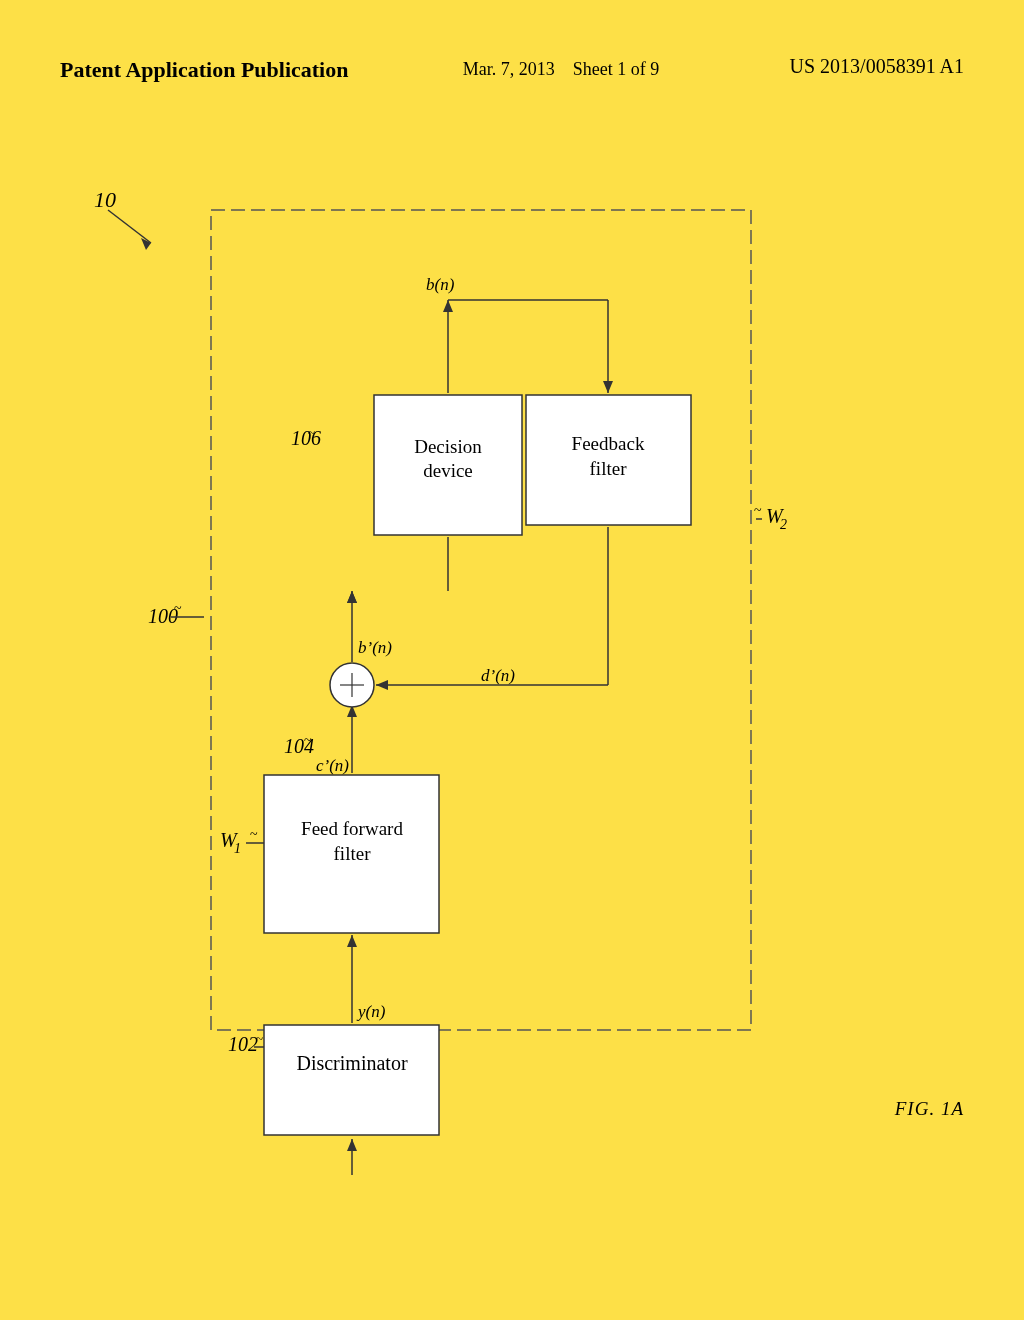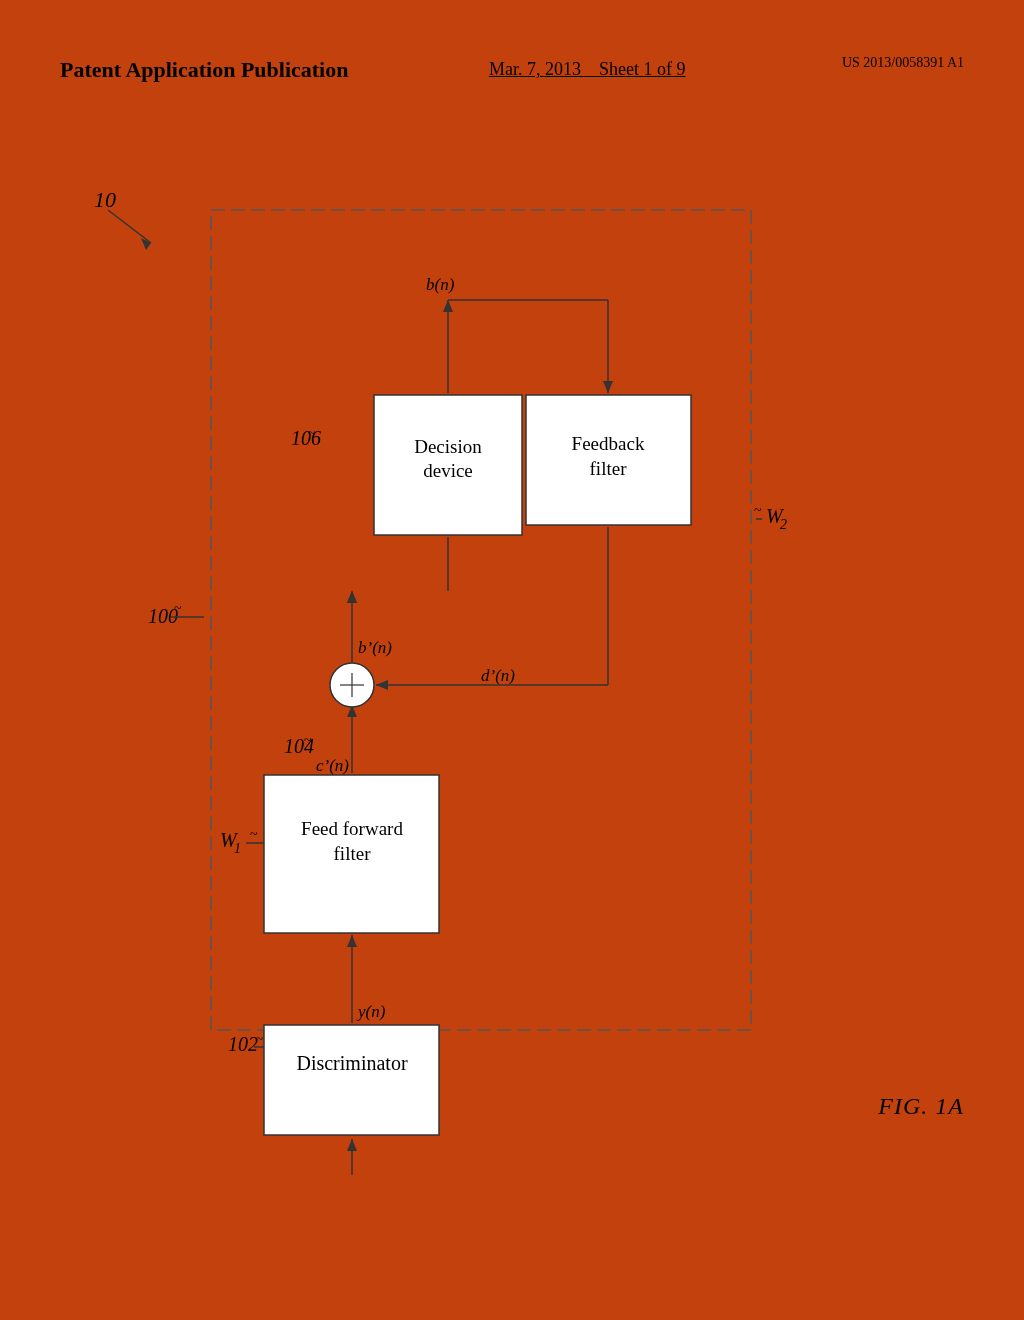--- a/index.html
+++ b/index.html
@@ -8,21 +8,21 @@
       height: 1320px;
       background: #fff;
       font-family: 'Times New Roman', Times, serif;
       overflow: hidden;
       position: relative;
     }
 
     .page {
       width: 1024px;
       height: 1320px;
-      background: #c2410c;
+      background: #fde047;
       position: relative;
     }
 
     
     .header {
       position: absolute;
       top: 55px;
       left: 0;
       right: 0;
       display: flex;
@@ -33,42 +33,41 @@
     .header-left {
       font-size: 22px;
       font-weight: bold;
       line-height: 1.4;
       max-width: 320px;
     }
     .header-center {
       font-size: 18px;
       text-align: left;
       line-height: 1.6;
-      text-decoration: underline;
     }
     .header-right {
-      font-size: 14px;
+      font-size: 20px;
       margin-left: 16px;
     }
 
     
     .diagram-area {
       position: absolute;
       top: 155px;
       left: 36px;
       width: 920px;
       height: 1110px;
     }
 
     
     .fig-label {
       position: absolute;
       right: 60px;
       bottom: 200px;
-      font-size: 24px;
+      font-size: 19px;
       font-style: italic;
       letter-spacing: 1px;
     }
 
     
     .diagram-svg {
       position: absolute;
       top: 0;
       left: 0;
       width: 100%;

